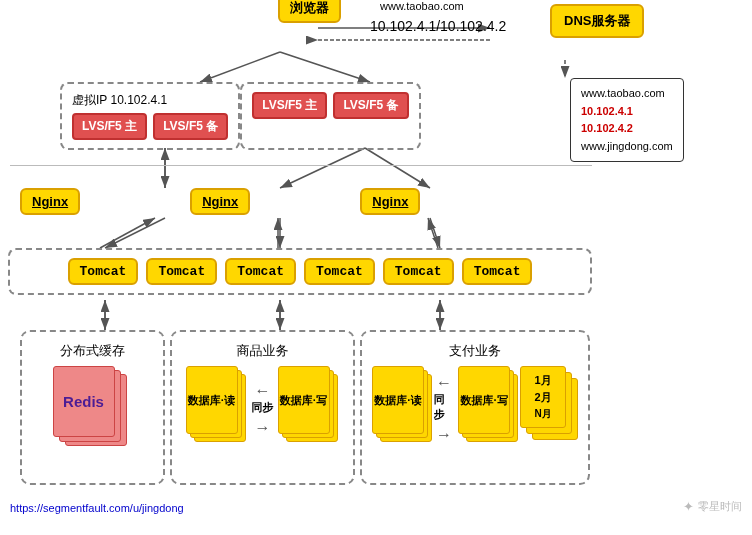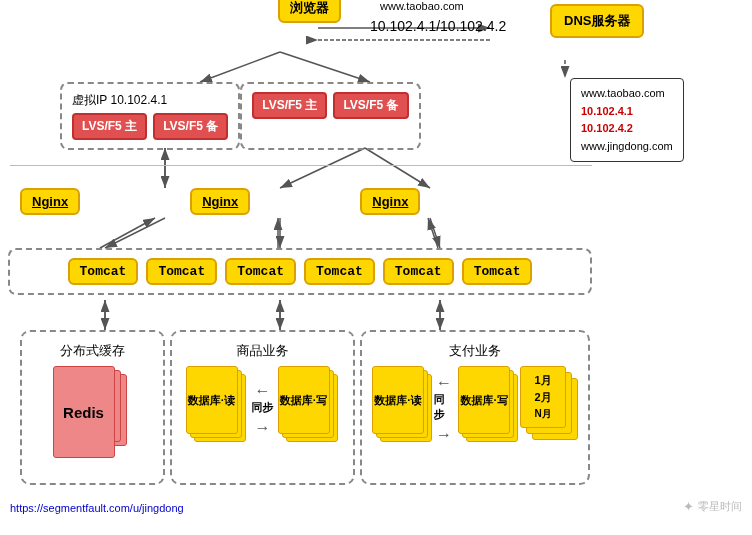--- a/index.html
+++ b/index.html
@@ -251,21 +251,21 @@
   </div>
 
   <div style="position:absolute; top:330px; left:20px; display:flex; gap:5px;">
 
     <div class="section-box" style="width:145px; min-height:155px;">
       <div class="section-title">分布式缓存</div>
 
       <div style="position:relative; width:80px; height:90px; margin:0 auto 4px;">
         <div style="position:absolute; left:12px; top:8px; background:#E88; border:1.5px solid #C44; border-radius:3px; width:62px; height:72px;"></div>
         <div style="position:absolute; left:6px; top:4px; background:#E88; border:1.5px solid #C44; border-radius:3px; width:62px; height:72px;"></div>
-        <div style="position:absolute; left:0; top:0; background:#E88; border:1.5px solid #C44; border-radius:3px; width:62px; height:92px; display:flex; align-items:center; justify-content:center; font-weight:bold; font-size:15px; color:#000000;">Redis</div>
+        <div style="position:absolute; left:0; top:0; background:#E88; border:1.5px solid #C44; border-radius:3px; width:62px; height:71px; display:flex; align-items:center; justify-content:center; font-weight:bold; font-size:15px; color:#4c1d95;">Redis</div>
       </div>
     </div>
 
     <div class="section-box" style="width:185px; min-height:155px;">
       <div class="section-title">商品业务</div>
       <div style="display:flex; align-items:center; gap:4px; justify-content:center;">
 
         <div style="position:relative; width:62px; height:82px;">
           <div style="position:absolute; left:8px; top:8px; background:#FFD700; border:1.5px solid #DAA000; border-radius:3px; width:52px; height:68px;"></div>
           <div style="position:absolute; left:4px; top:4px; background:#FFD700; border:1.5px solid #DAA000; border-radius:3px; width:52px; height:68px;"></div>

